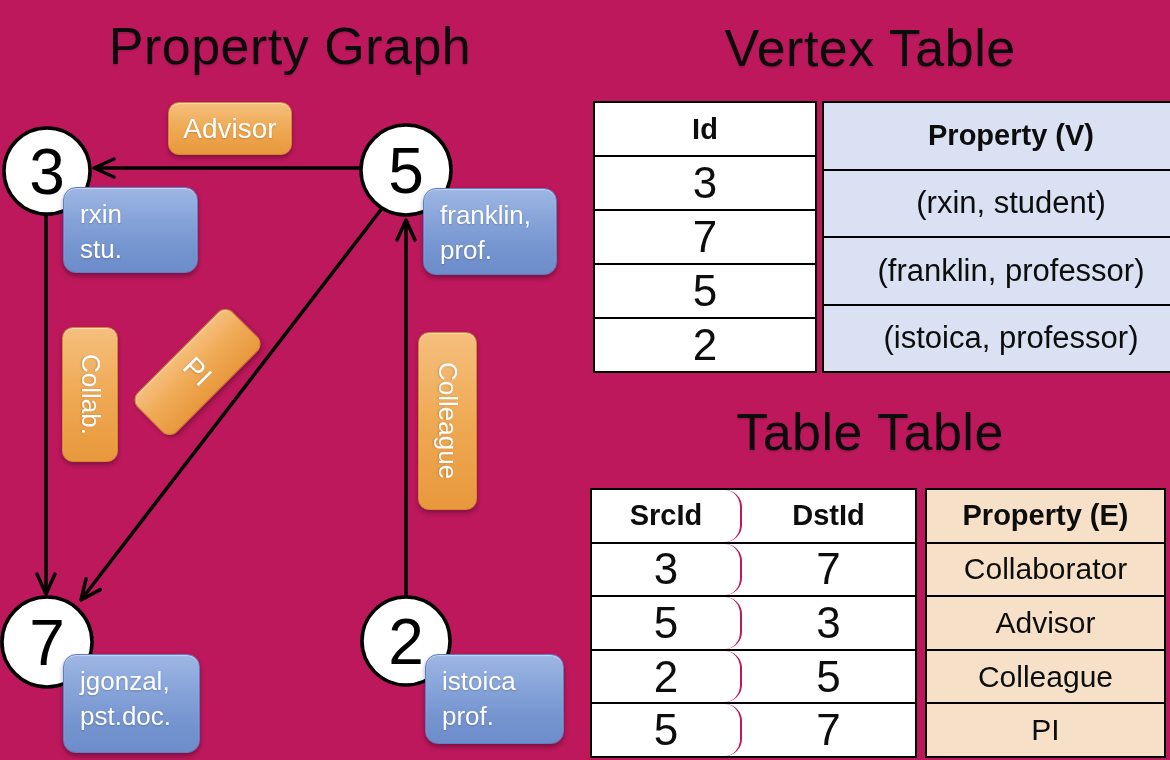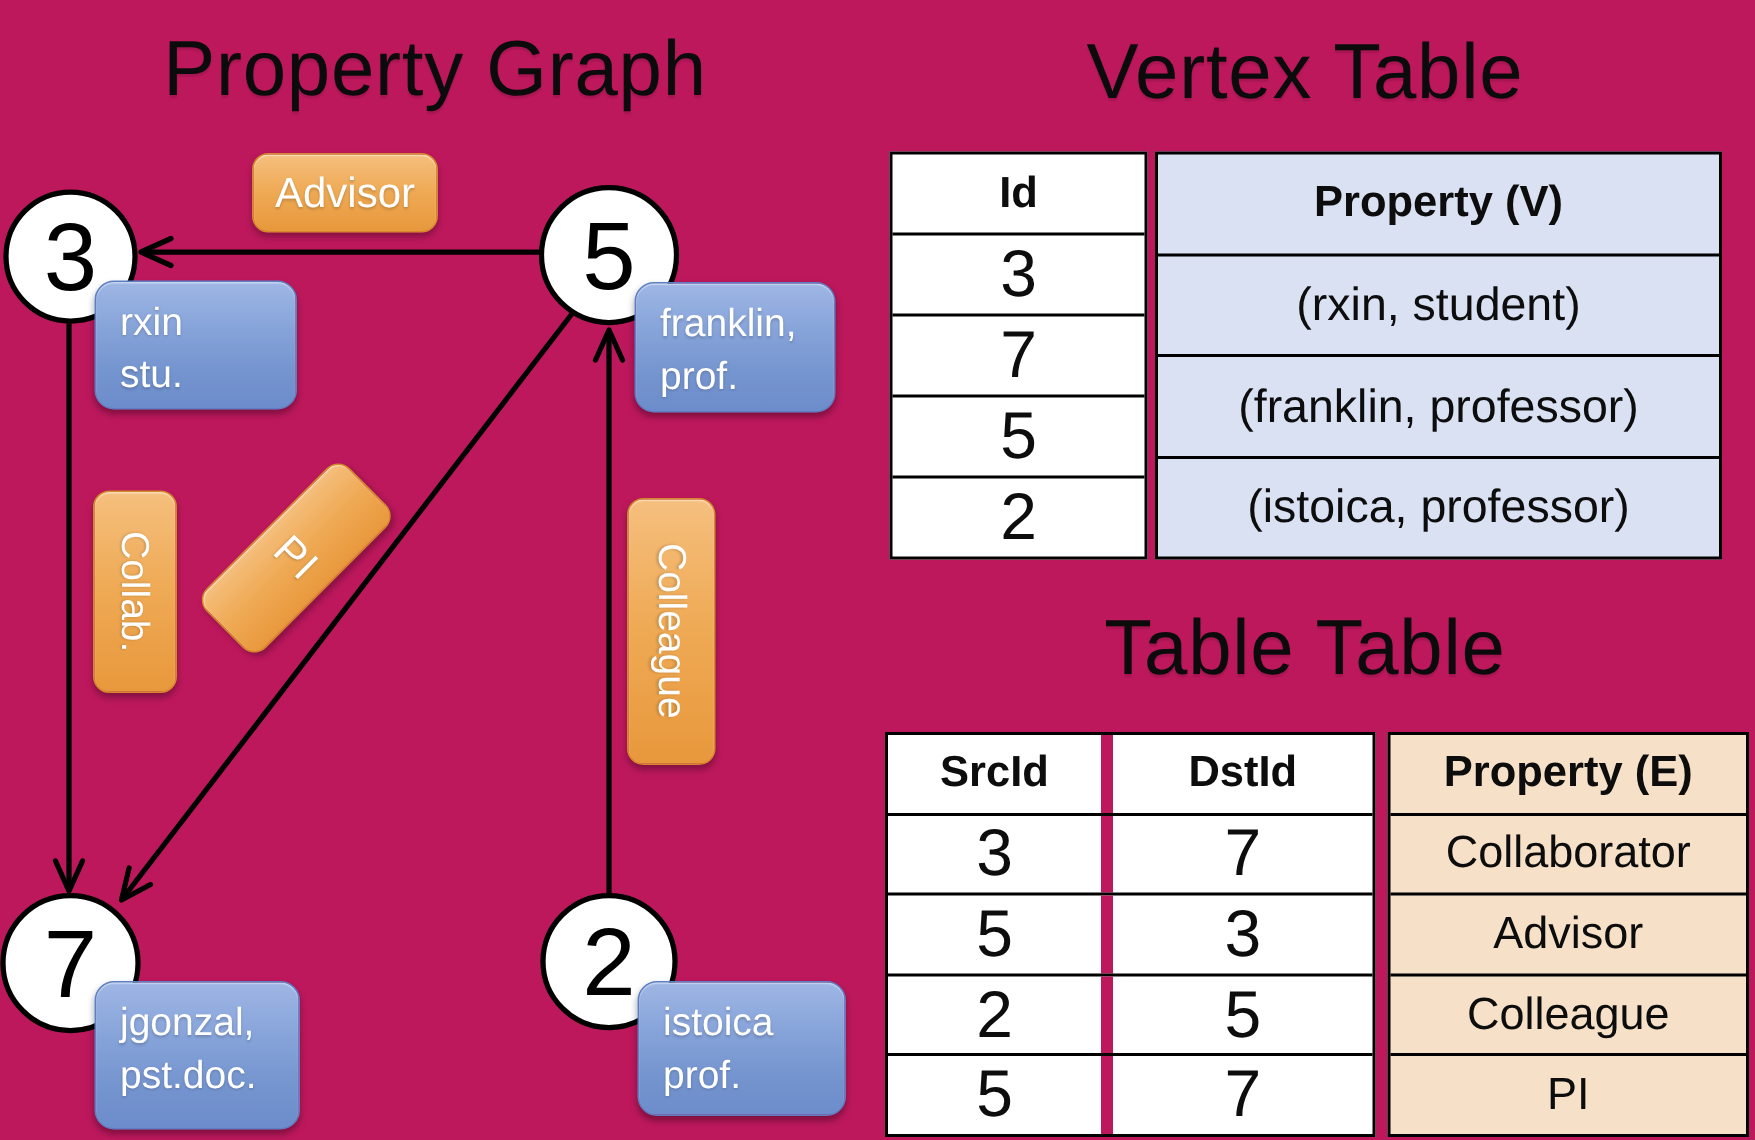--- a/index.html
+++ b/index.html
@@ -49,26 +49,26 @@
 
   
   .tbl { position:absolute; display:flex; }
   .sub {
     box-sizing:border-box; border:2px solid #000; display:flex; flex-direction:column;
     background:#fff;
   }
   .sub .row { flex:1; display:flex; align-items:center; border-top:2px solid #000; }
   .sub .row:first-child { border-top:none; }
   .cell { flex:1; display:flex; align-items:center; justify-content:center; height:100%; box-sizing:border-box; }
-  .cell.divided { border-right:8px solid #be185d; }
+  .cell.divided { border-right:2px solid #be185d;border-radius:17px; }
   .hdr  { font-weight:bold; font-size:29px; color:#0d0d0d; }
   .num  { font-size:44px; font-weight:400; color:#0d0d0d; }
   .ptxt { font-size:31px; color:#0d0d0d; white-space:nowrap; }
 
-  #vertex-id-col   { width:172px; height:272px; margin-right:5px; }
+  #vertex-id-col   { width:224px; height:272px; margin-right:5px; }
   #vertex-prop-col { width:378px; height:272px; background:#d9e1f3; }
   #edge-id-col     { width:327px; height:270px; margin-right:8px; }
   #edge-prop-col   { width:241px; height:270px; background:#f6e1c8; }
   #edge-id-col .cell.src { max-width:150px; }
 </style>
 </head>
 <body>
 
 <div class="stage">
 

